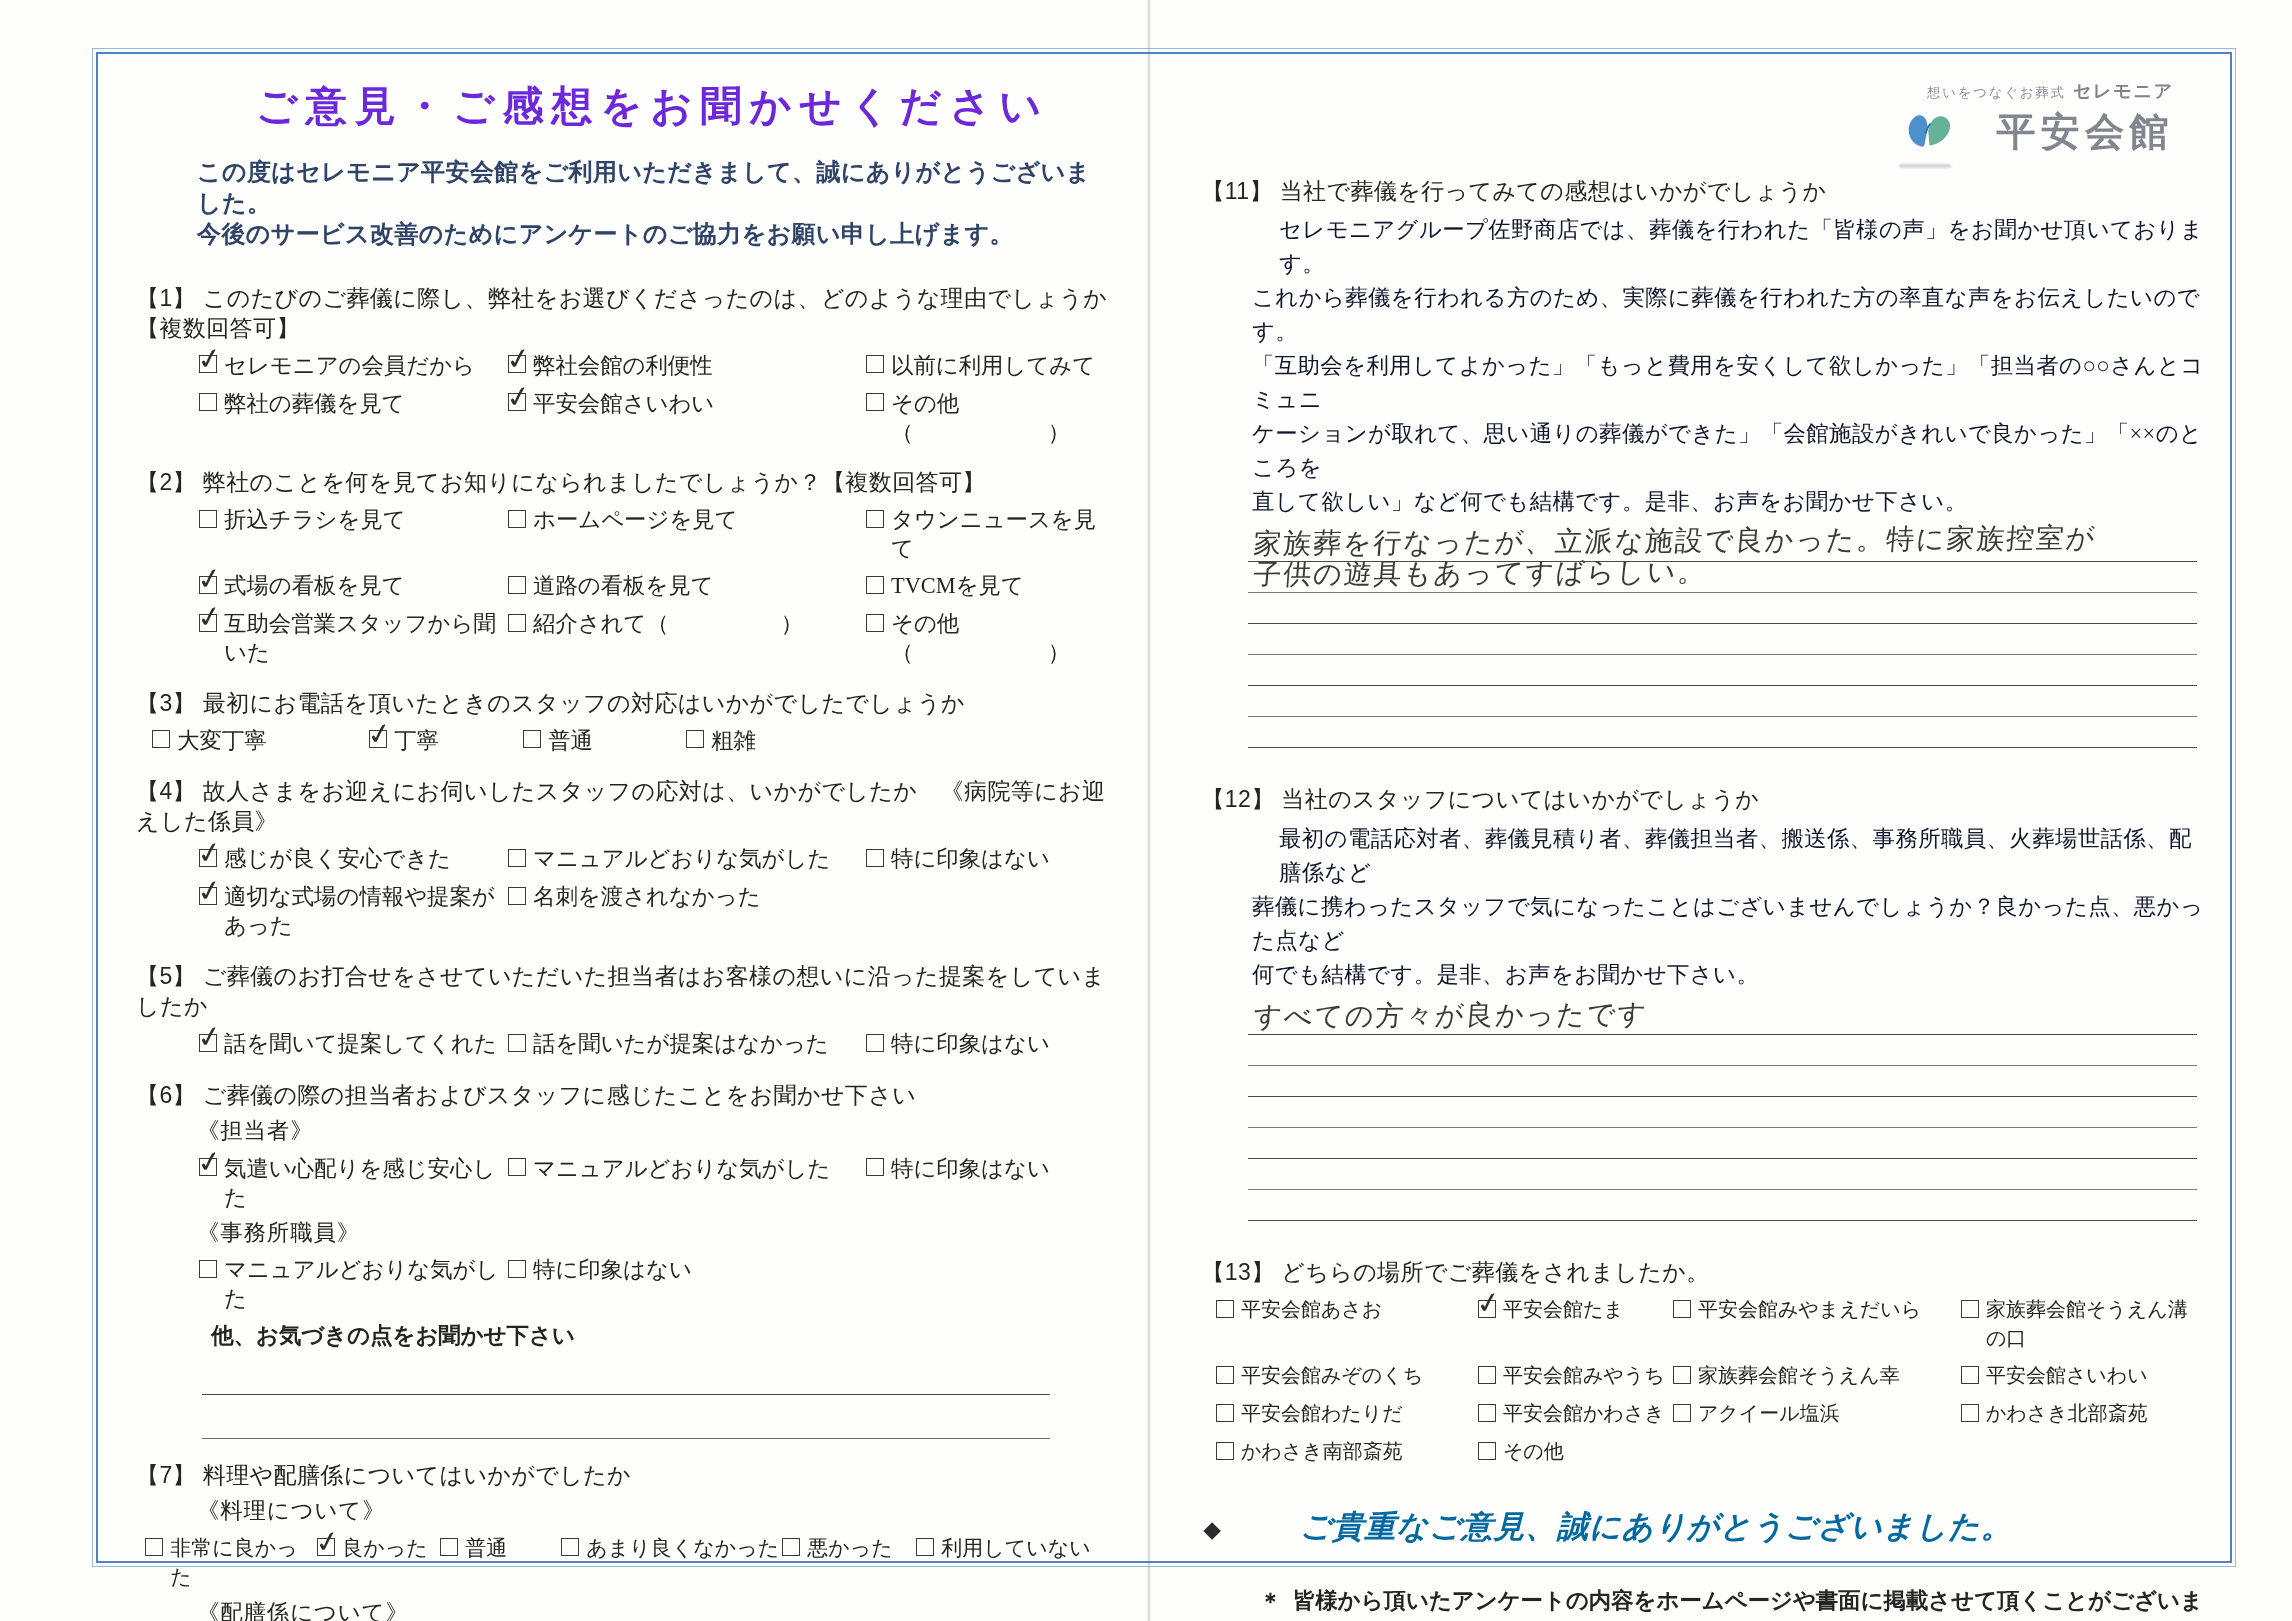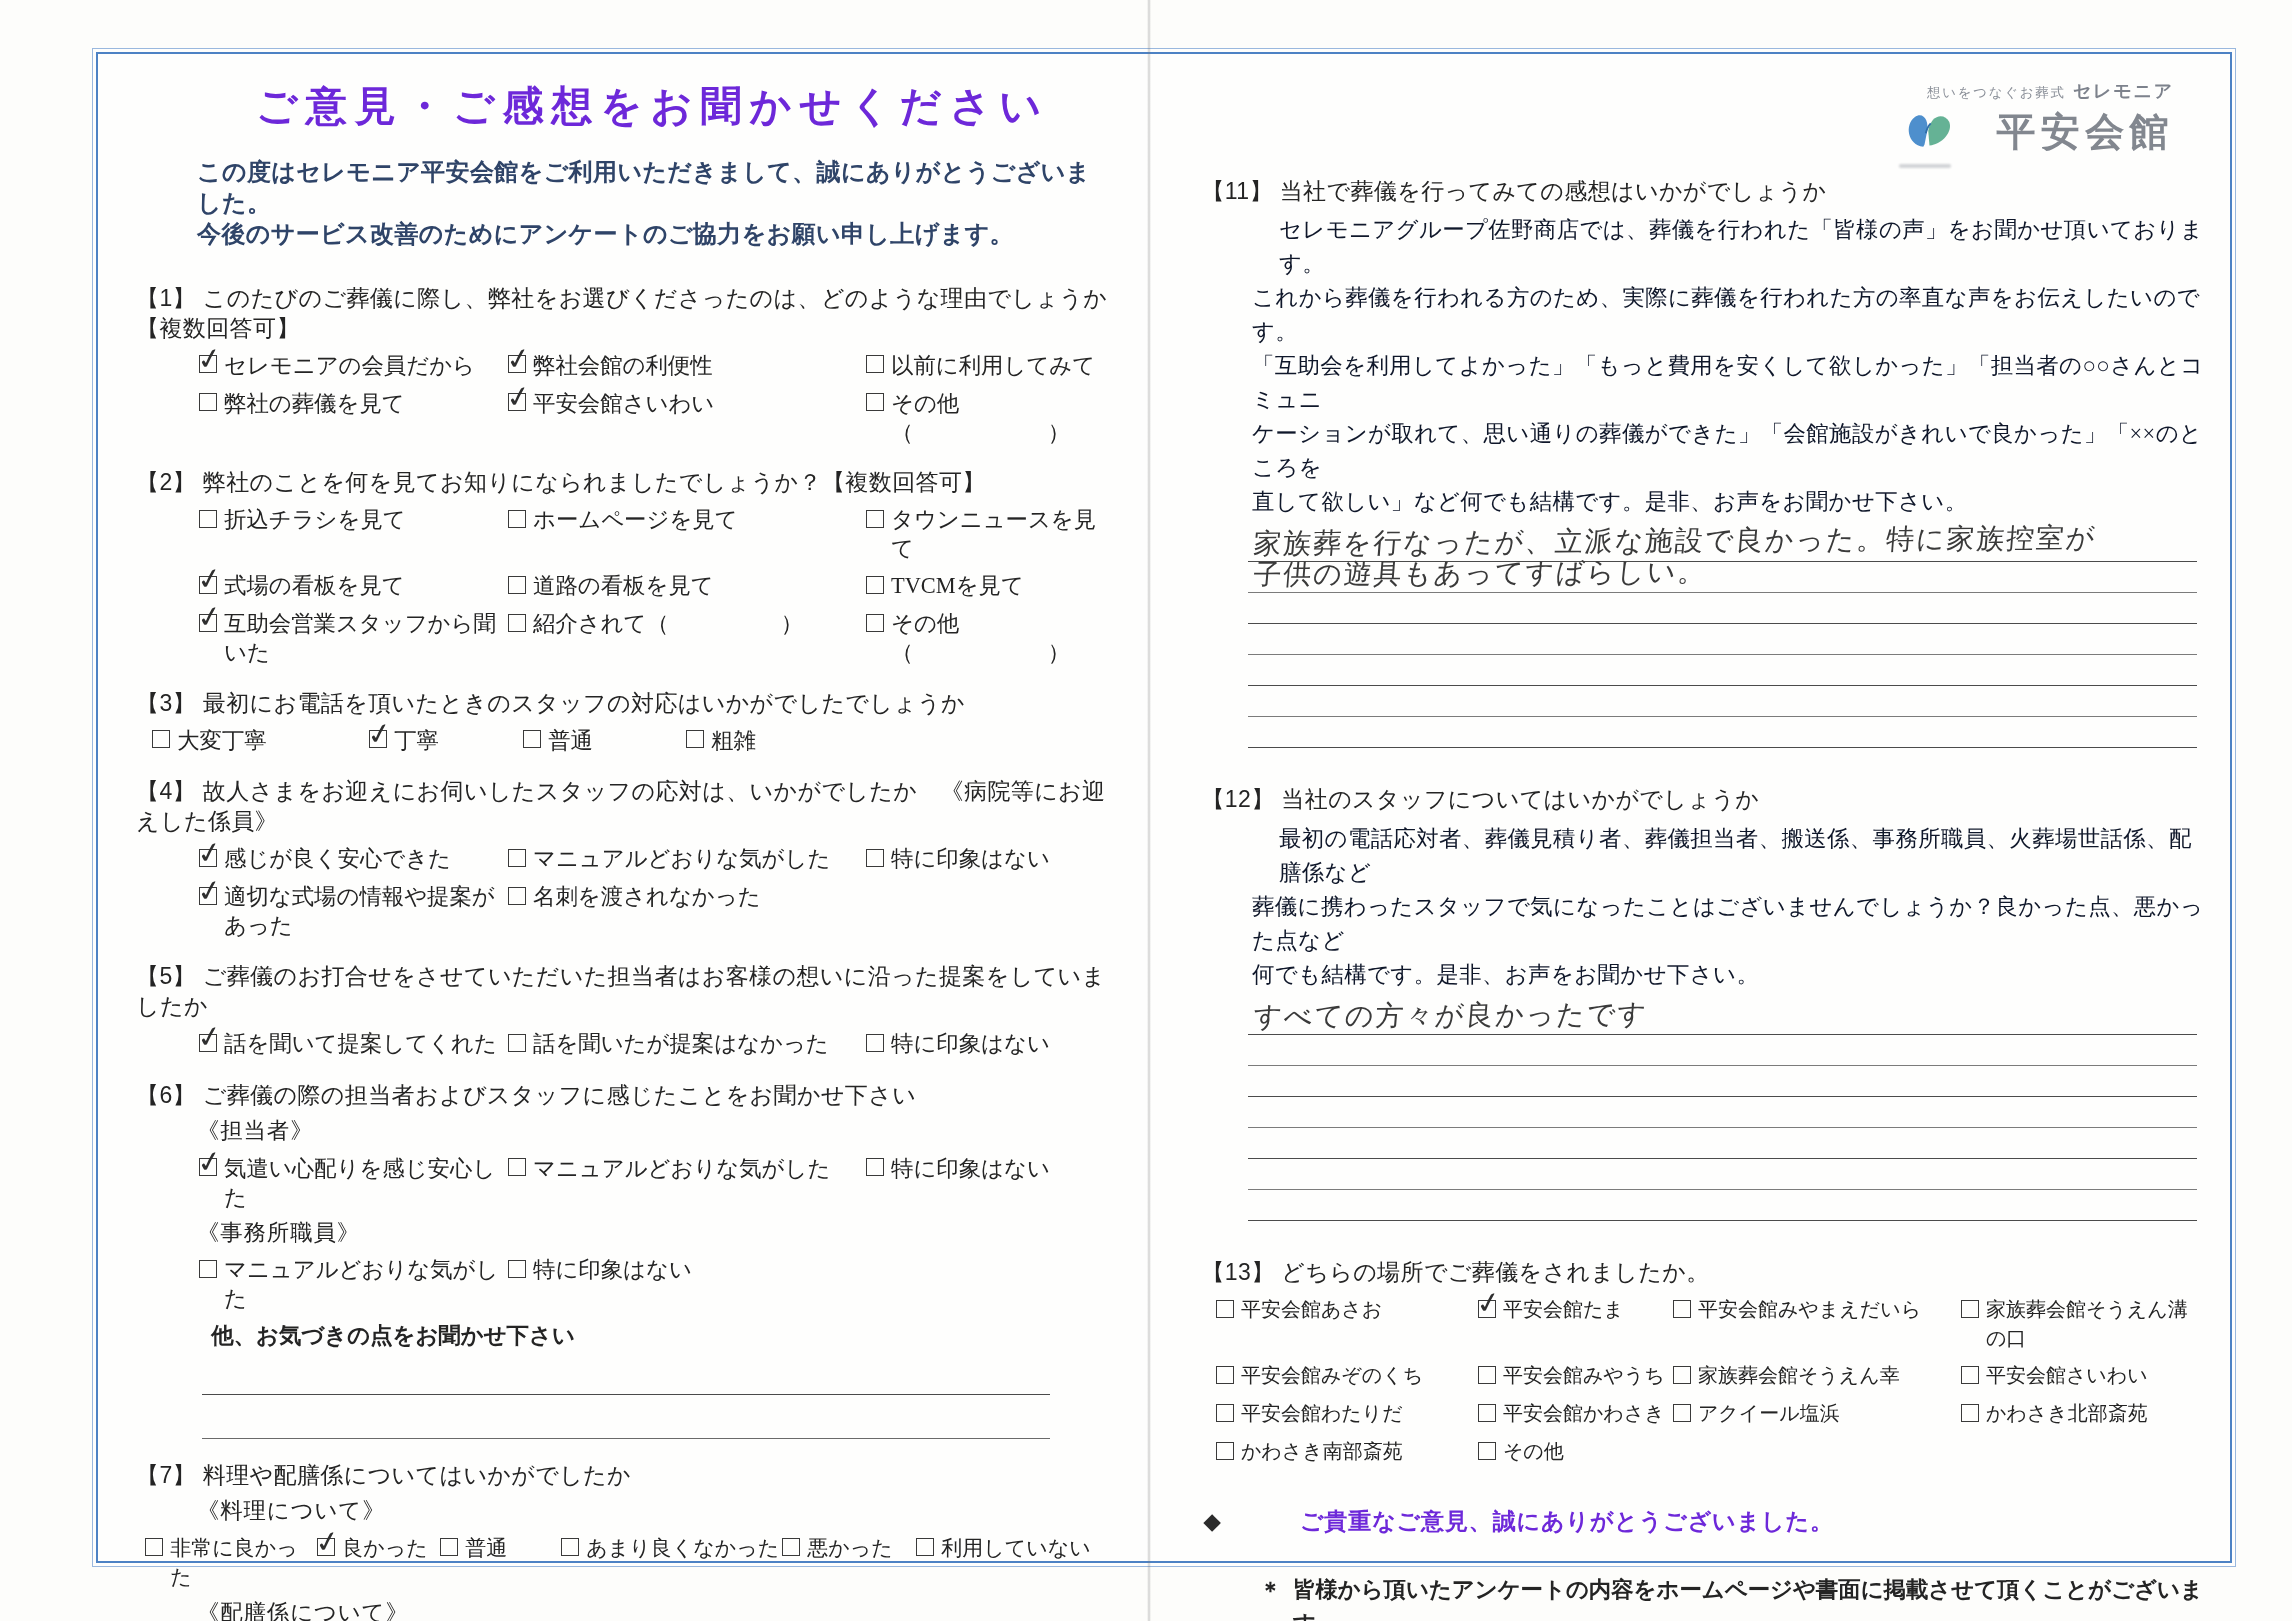--- a/index.html
+++ b/index.html
@@ -83,21 +83,21 @@
   .rline{height:30px;border-bottom:1.3px solid #4b4b4b;position:relative;}
   .rline:nth-child(even){border-bottom-color:#7b7b7b;}
   .hand{
     position:absolute;left:3.6px;bottom:-1.8px;white-space:nowrap;
     font-family:"DejaVu Sans",sans-serif;font-size:28px;color:#3a3a3a;
     letter-spacing:1.8px;transform:skewX(-5deg) rotate(-.4deg);transform-origin:left bottom;
   }
   .thanks-row{margin-top:39px;margin-left:7.2px;display:flex;align-items:baseline;
     font-family:"Liberation Sans","DejaVu Sans",sans-serif;font-weight:bold;}
   .diamond{font-size:23px;color:#2b2b2b;margin-right:79px;}
-  .thanks-text{font-size:23px;color:#6d28d9;letter-spacing:0.9px;}
+  .thanks-text{font-size:31px;color:#0369a1;letter-spacing:0.9px;font-style:italic;}
   .pub-note{margin-top:36px;margin-left:97px;position:relative;}
   .pub-note .ast{position:absolute;left:-34px;top:1.8px;font-size:23px;font-weight:bold;color:#242424;}
   .pub-note div{font-family:"Liberation Sans","DejaVu Sans",sans-serif;font-weight:bold;
     font-size:22.4px;line-height:34px;color:#242424;}
 </style>
 </head>
 <body>
 
 <div class="frame">
 

